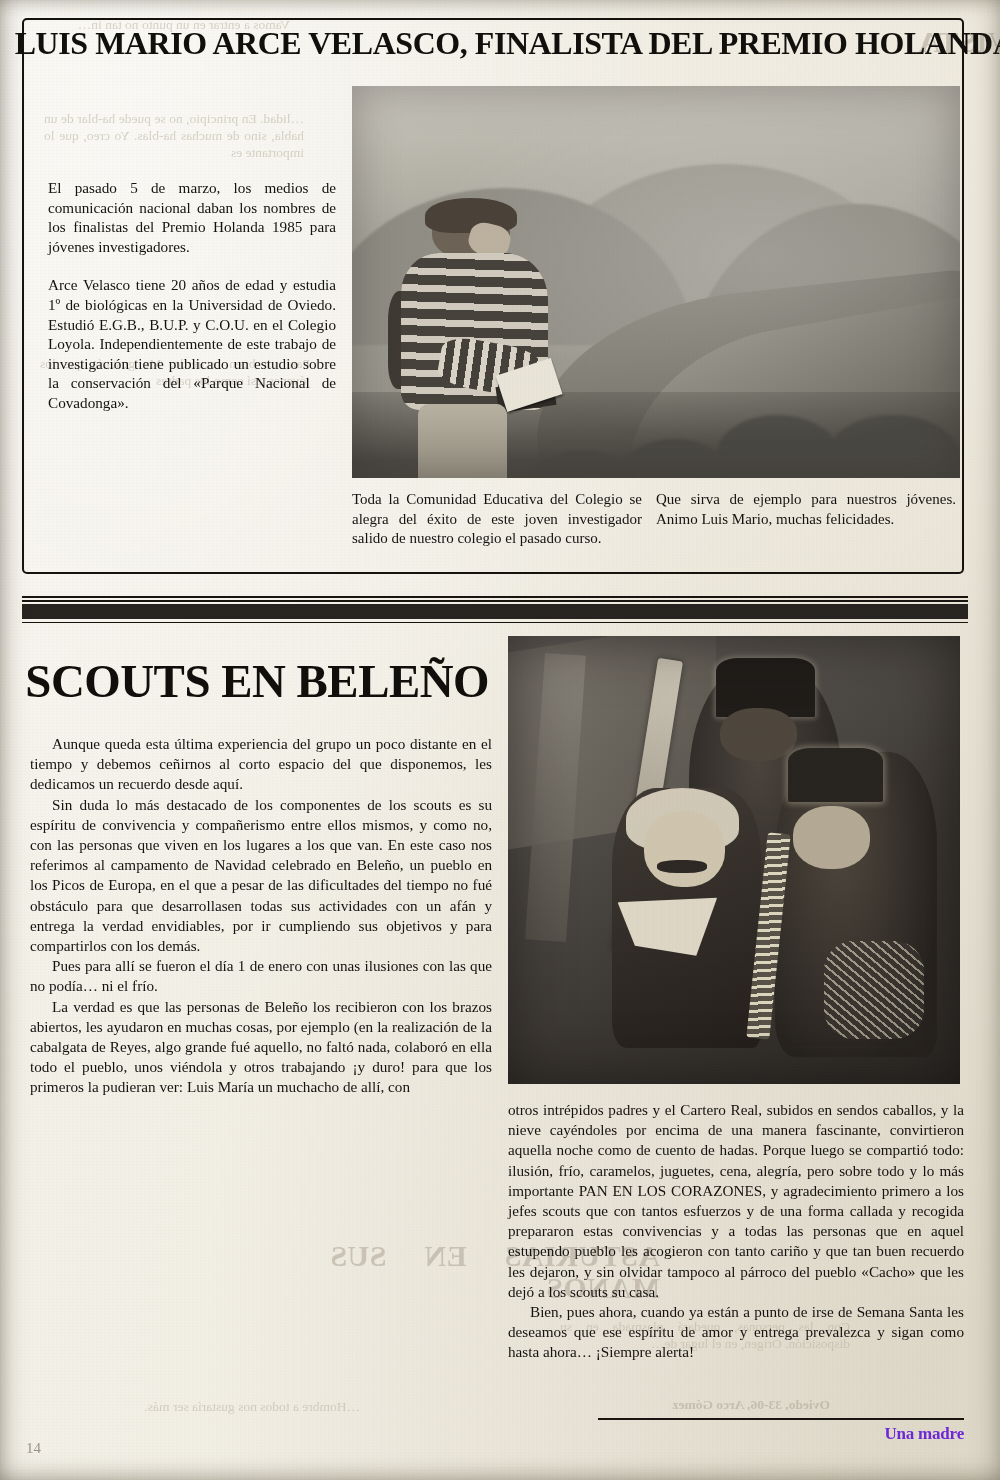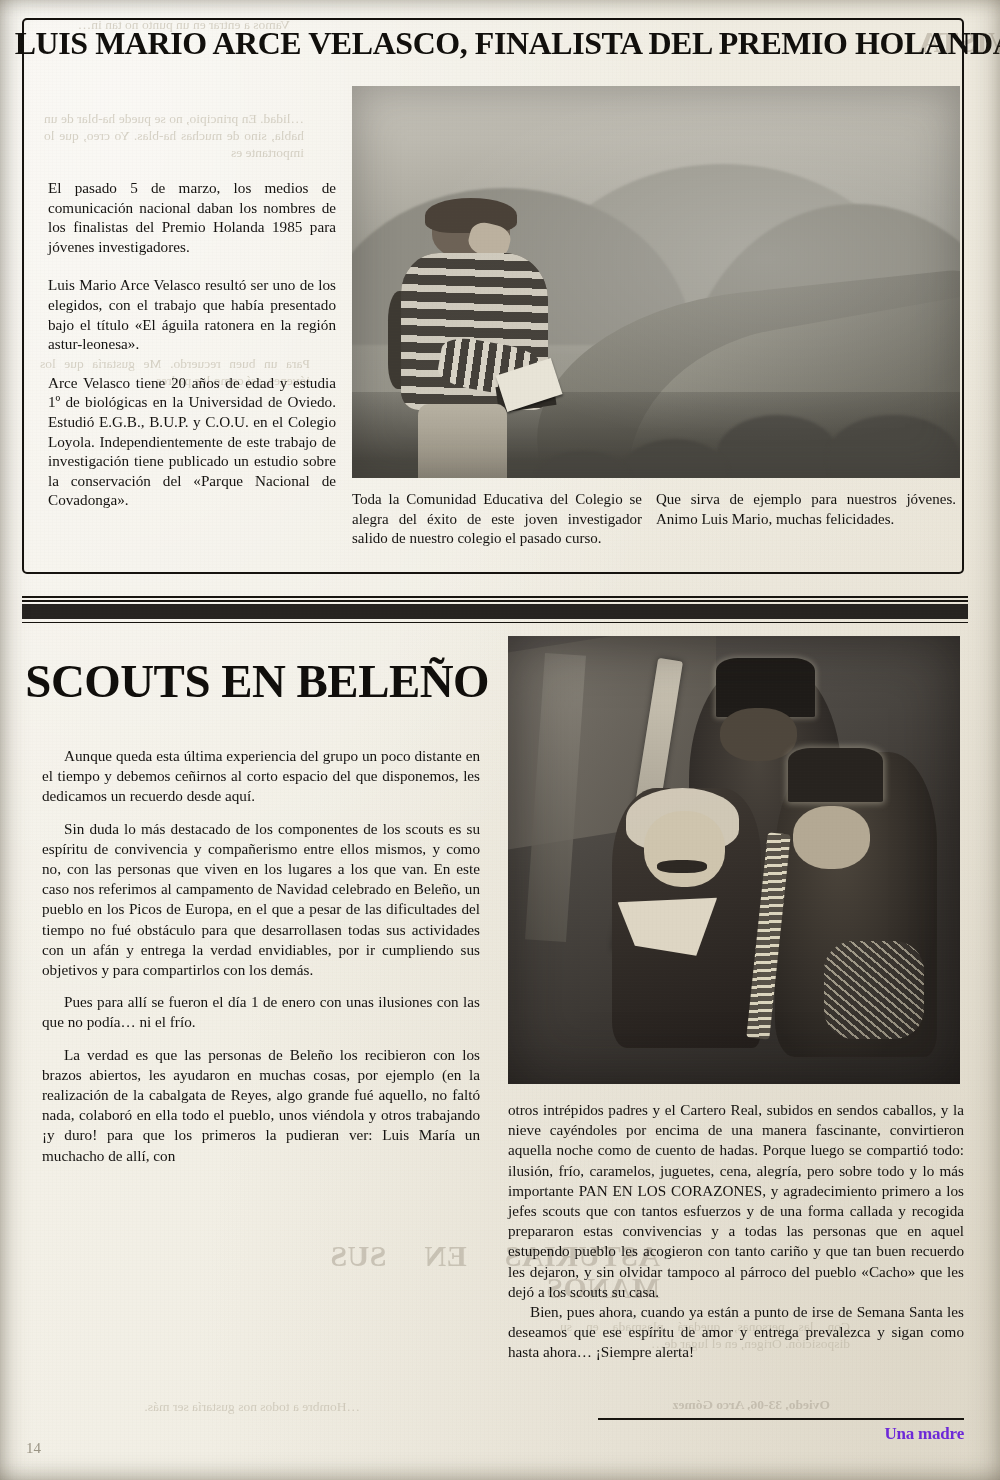--- a/index.html
+++ b/index.html
@@ -189,21 +189,21 @@
   .p2-tinsel{position:absolute;left:55%;top:44%;width:5%;height:46%;
     background:repeating-linear-gradient(170deg,#efe8cf 0 3px,#5b554b 3px 8px);
     border-radius:4px;transform:rotate(6deg);opacity:.9;}
   .p2-tinsel2{position:absolute;left:70%;top:68%;width:22%;height:22%;
     background:repeating-linear-gradient(40deg,#e3dbc3 0 2px,#3d3833 2px 7px);
     opacity:.6;border-radius:30%;}
   .p2-dark{position:absolute;inset:0;
     box-shadow:inset 0 0 60px rgba(18,16,14,.65);}
 
   #a2-col1{left:30px;top:734px;width:462px;font-size:15.2px;line-height:20.2px;}
-  #a2-col1 p{margin:12px;text-indent:22px;}
+  #a2-col1 p{margin:0;text-indent:22px;}
   #a2-col2{left:508px;top:1100px;width:456px;font-size:15.2px;line-height:20.2px;}
   #a2-col2 p{margin:0;text-indent:0;}
   #a2-col2 p.indent{text-indent:22px;}
 
   
   #ad-box{
     position:absolute;left:32px;top:1135px;width:440px;height:300px;
     border:3px solid #15120e;box-sizing:border-box;background:transparent;
   }
   #ad-name{
@@ -279,21 +279,20 @@
       <div class="p1-book2"></div>
       <div class="p1-book"></div>
       <div class="p1-legs"></div>
     </div>
     <div id="photo1-vignette"></div>
 
   </div>
 
   <div class="col" id="a1-col1">
     <p>El pasado 5 de marzo, los medios de comunicación nacional daban los nombres de los finalistas del Premio Holanda 1985 para jóvenes investigadores.</p>
-    <p>Luis Mario Arce Velasco resultó ser uno de los elegidos, con el trabajo que había presentado bajo el título «El águila ratonera en la región astur-leonesa».</p>
     <p>Arce Velasco tiene 20 años de edad y estudia 1º de biológicas en la Universidad de Oviedo. Estudió E.G.B., B.U.P. y C.O.U. en el Colegio Loyola. Independientemente de este trabajo de investigación tiene publicado un estudio sobre la conservación del «Parque Nacional de Covadonga».</p>
   </div>
 
   <div class="col" id="a1-cap-right">
     <p>Que sirva de ejemplo para nuestros jóvenes. Animo Luis Mario, muchas felicidades.</p>
   </div>
   <div class="col" id="a1-cap-left">
     <p>Toda la Comunidad Educativa del Colegio se alegra del éxito de este joven investigador salido de nuestro colegio el pasado curso.</p>
   </div>
 

